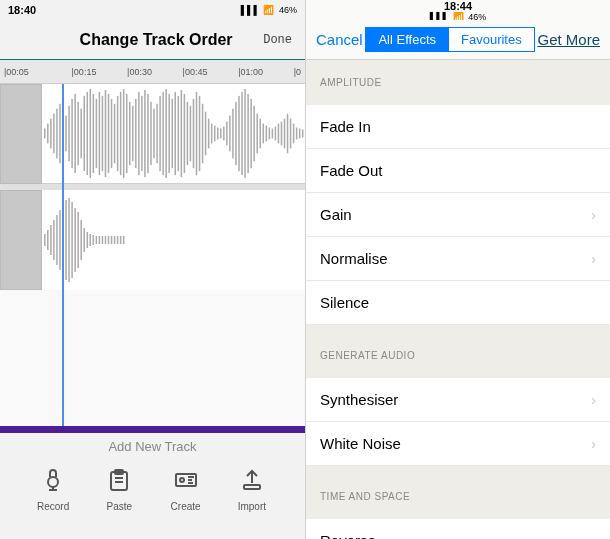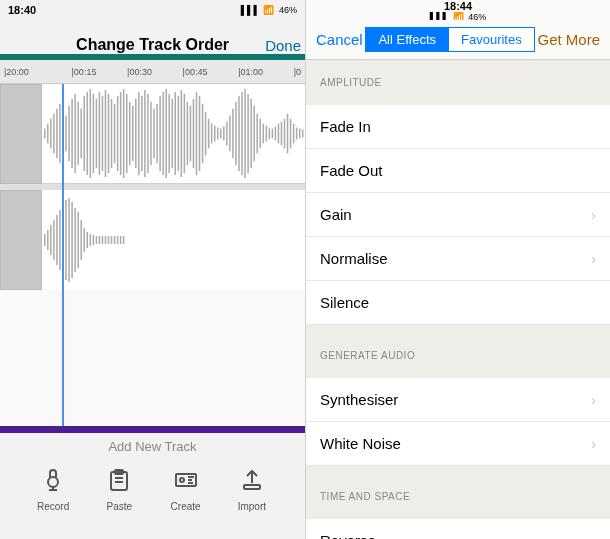--- a/index.html
+++ b/index.html
@@ -32,36 +32,37 @@
       font-size: 10px;
       color: #000;
     }
     .status-left-time { font-weight: 600; font-size: 11px; }
     .status-left-icons { display: flex; gap: 4px; align-items: center; font-size: 10px; }
 
     .nav-bar-left {
       height: 40px;
       background: #f2f2f2;
       display: flex;
-      align-items: flex-end;
+      align-items: center;
       justify-content: space-between;
-      padding: 0 4px;
-      border-bottom: 6px solid #0f766e;
+      padding: 0 13px;
+      border-bottom: 1px solid #0f766e;
     }
     .nav-title {
       font-size: 16px;
       font-weight: 600;
       color: #000;
       flex: 1;
       text-align: center;
     }
     .nav-done {
-      font-size: 15px;
-      color: #0369a1;
+      font-size: 12px;
+      color: #404040;
       cursor: pointer;
+      font-family: Liberation Mono, monospace;
     }
     .nav-spacer { width: 36px; }
 
     .timeline-ruler {
       height: 24px;
       background: #e8e8e8;
       display: flex;
       align-items: center;
       padding: 0 4px;
       border-bottom: 1px solid #ccc;
@@ -189,22 +190,23 @@
       padding: 0 10px;
       border-bottom: 1px solid #d0d0d0;
     }
     .nav-cancel {
       font-size: 15px;
       color: #007aff;
       cursor: pointer;
     }
     .nav-get-more {
       font-size: 15px;
-      color: #a16207;
+      color: #0c4a6e;
       cursor: pointer;
+      text-decoration: underline;
     }
     .tab-group {
       display: flex;
       border: 1px solid #007aff;
       border-radius: 0;
       overflow: hidden;
     }
     .tab-btn {
       padding: 4px 12px;
       font-size: 13px;
@@ -289,21 +291,21 @@
   </div>
 
   <div class="nav-bar-left">
     <div class="nav-spacer"></div>
     <span class="nav-title">Change Track Order</span>
     <span class="nav-done">Done</span>
   </div>
 
   <div class="timeline-ruler">
     <div class="ruler-marks">
-      <span style="font-size:9px; color:#555;">|20:00</span>
+      <span style="font-size:9px; color:#555;">|00:05</span>
       <span style="font-size:9px; color:#555;margin-left:12px;">|00:15</span>
       <span style="font-size:9px; color:#555;">|00:30</span>
       <span style="font-size:9px; color:#555;">|00:45</span>
       <span style="font-size:9px; color:#555;">|01:00</span>
       <span style="font-size:9px; color:#555;">|0</span>
     </div>
   </div>
 
   <div class="track-area" style="position:relative;">
 

